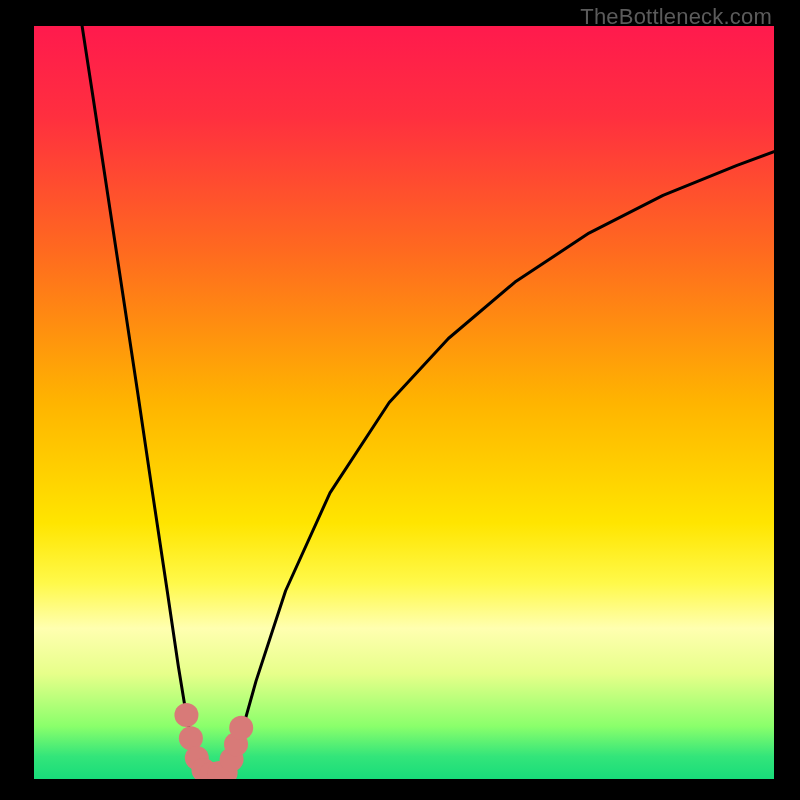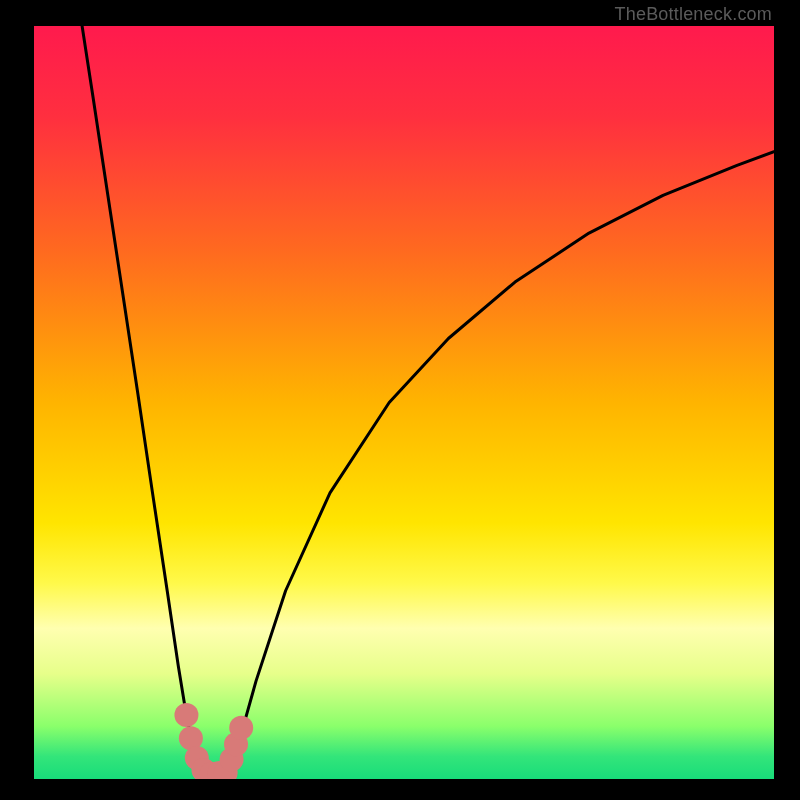--- a/index.html
+++ b/index.html
@@ -27,21 +27,21 @@
     overflow: hidden;
   }
   .gradient-bg {
     position: absolute;
     left: 0; top: 0; right: 0; bottom: 0;
   }
   .watermark {
     position: absolute;
     top: 4px;
     right: 28px;
-    font-size: 18px;
+    font-size: 22px;
     font-weight: 500;
     color: #5b5b5b;
     letter-spacing: 0.2px;
   }
   svg.curves {
     position: absolute;
     left: 0; top: 0;
     width: 100%;
     height: 100%;
     pointer-events: none;

